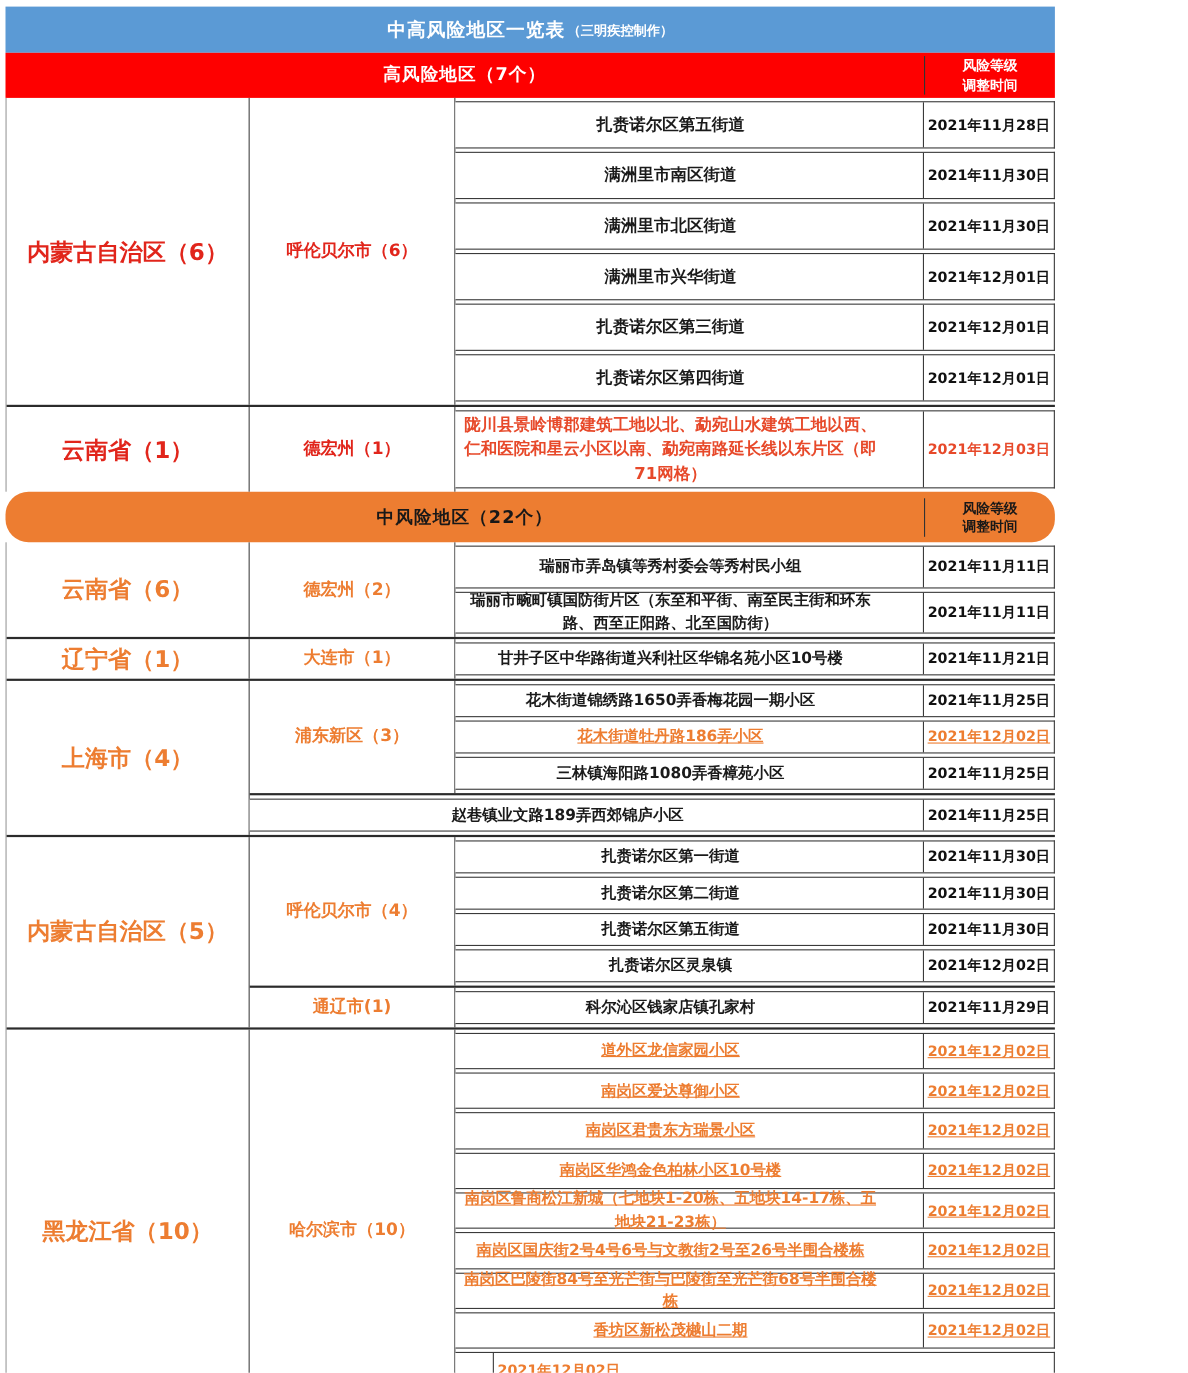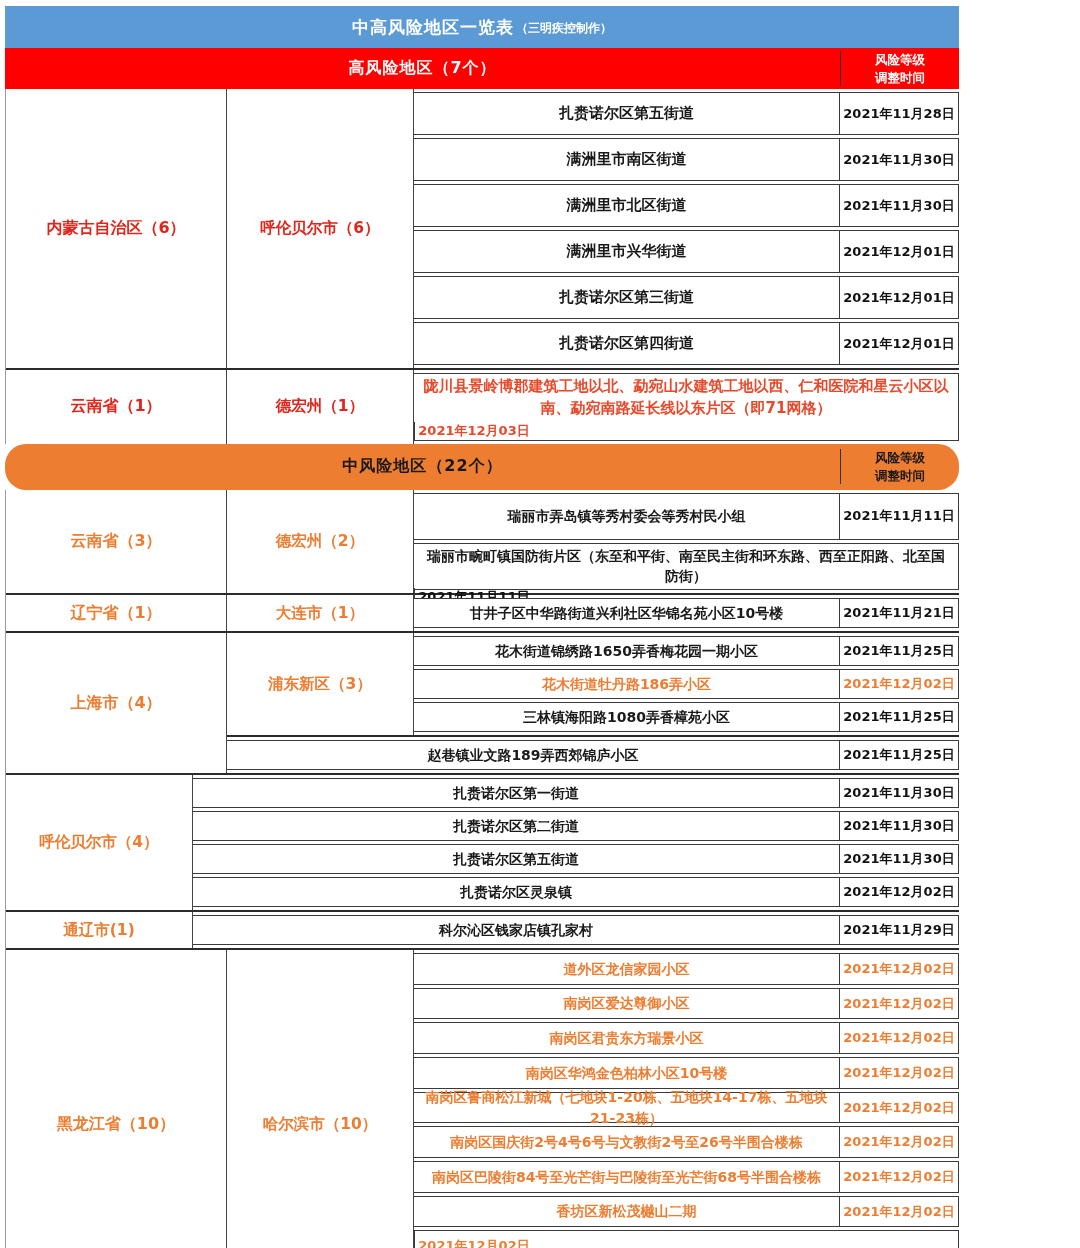--- a/index.html
+++ b/index.html
@@ -25,48 +25,48 @@
     width:118px;flex:none;border-left:1px solid #333;
     display:flex;flex-direction:column;align-items:center;justify-content:center;
     font-size:12.5px;line-height:1.4;
   }
   
   .sec-body{border-left:1px solid #9a9a9a;}
   .pg{display:flex;}
   .pg + .pg{border-top:2px solid #2b2b2b;}
   .prov{
     width:212px;flex:none;display:flex;align-items:center;justify-content:center;
-    text-align:center;border-right:1px solid #444;font-size:16px;padding:0 4px;
+    text-align:center;border-right:1px solid #444;font-size:21px;padding:0 4px;
   }
   .cgs{flex:1;display:flex;flex-direction:column;min-width:0;}
   .cg{display:flex;flex:1;}
   .cg + .cg{border-top:2px solid #2b2b2b;}
   .city{
     width:178px;flex:none;display:flex;align-items:center;justify-content:center;
     text-align:center;border-right:1px solid #444;font-size:15.5px;padding:0 4px;
   }
   .rows{flex:1;display:flex;flex-direction:column;gap:3px;padding:3px 0;min-width:0;}
   .arow{display:flex;border:1px solid #3a3a3a;border-left:none;background:#fff;flex:1;}
   .area{
     flex:1;display:flex;align-items:center;justify-content:center;text-align:center;
     font-size:14px;line-height:1.45;padding:2px 8px;min-width:0;
   }
   .date{
     width:118px;flex:none;display:flex;align-items:center;justify-content:center;
-    border-left:1px solid #3a3a3a;font-size:13px;white-space:nowrap;color:#111;
+    border-left:1px solid #3a3a3a;font-size:13px;white-space:nowrap;color:#111;margin-left:34px;
   }
   
   .sec-body.high .arow{min-height:41px;}
   .sec-body.high .area{font-size:15px;}
   .sec-body.mid .arow{min-height:28px;}
-  .row-tall{min-height:50px;flex-direction:column;}
+  .row-tall{min-height:50px;}
   
   .sec-body.high .prov,.sec-body.high .city{color:var(--hred,#e1251b);}
   .sec-body.mid .prov,.sec-body.mid .city{color:var(--horange,#ed7d31);}
-  .arow.hl-orange .area,.arow.hl-orange .date{color:var(--horange,#ed7d31);}
+  .arow.hl-orange .area,.arow.hl-orange .date{color:var(--horange,#ed7d31);text-decoration:underline;}
   .arow.hl-red .area,.arow.hl-red .date{color:var(--hlred,#e7492a);}
 </style>
 </head>
 <body>
 
 <div class="page">
   <div class="title-bar">
     <span class="t-main">中高风险地区一览表</span>
     <span class="t-sub">（三明疾控制作）</span>
   </div>
@@ -130,21 +130,21 @@
       </div>
       <div class="sec-head mid">
         <div class="sec-head-label">中风险地区（22个）</div>
         <div class="adj">
           <div>风险等级</div>
           <div>调整时间</div>
         </div>
       </div>
       <div class="sec-body mid">
         <div class="pg">
-          <div class="prov">云南省（3）</div>
+          <div class="prov">云南省（6）</div>
           <div class="cgs">
             <div class="cg">
               <div class="city">德宏州（2）</div>
               <div class="rows">
                 <div class="arow">
                   <div class="area">瑞丽市弄岛镇等秀村委会等秀村民小组</div>
                   <div class="date">2021年11月11日</div>
                 </div>
                 <div class="arow row-tall">
                   <div class="area">瑞丽市畹町镇国防街片区（东至和平街、南至民主街和环东路、西至正阳路、北至国防街）</div>
@@ -192,20 +192,21 @@
               <div class="rows">
                 <div class="arow">
                   <div class="area">赵巷镇业文路189弄西郊锦庐小区</div>
                   <div class="date">2021年11月25日</div>
                 </div>
               </div>
             </div>
           </div>
         </div>
         <div class="pg">
+          <div class="prov">内蒙古自治区（5）</div>
           <div class="cgs">
             <div class="cg">
               <div class="city">呼伦贝尔市（4）</div>
               <div class="rows">
                 <div class="arow">
                   <div class="area">扎赉诺尔区第一街道</div>
                   <div class="date">2021年11月30日</div>
                 </div>
                 <div class="arow">
                   <div class="area">扎赉诺尔区第二街道</div>

